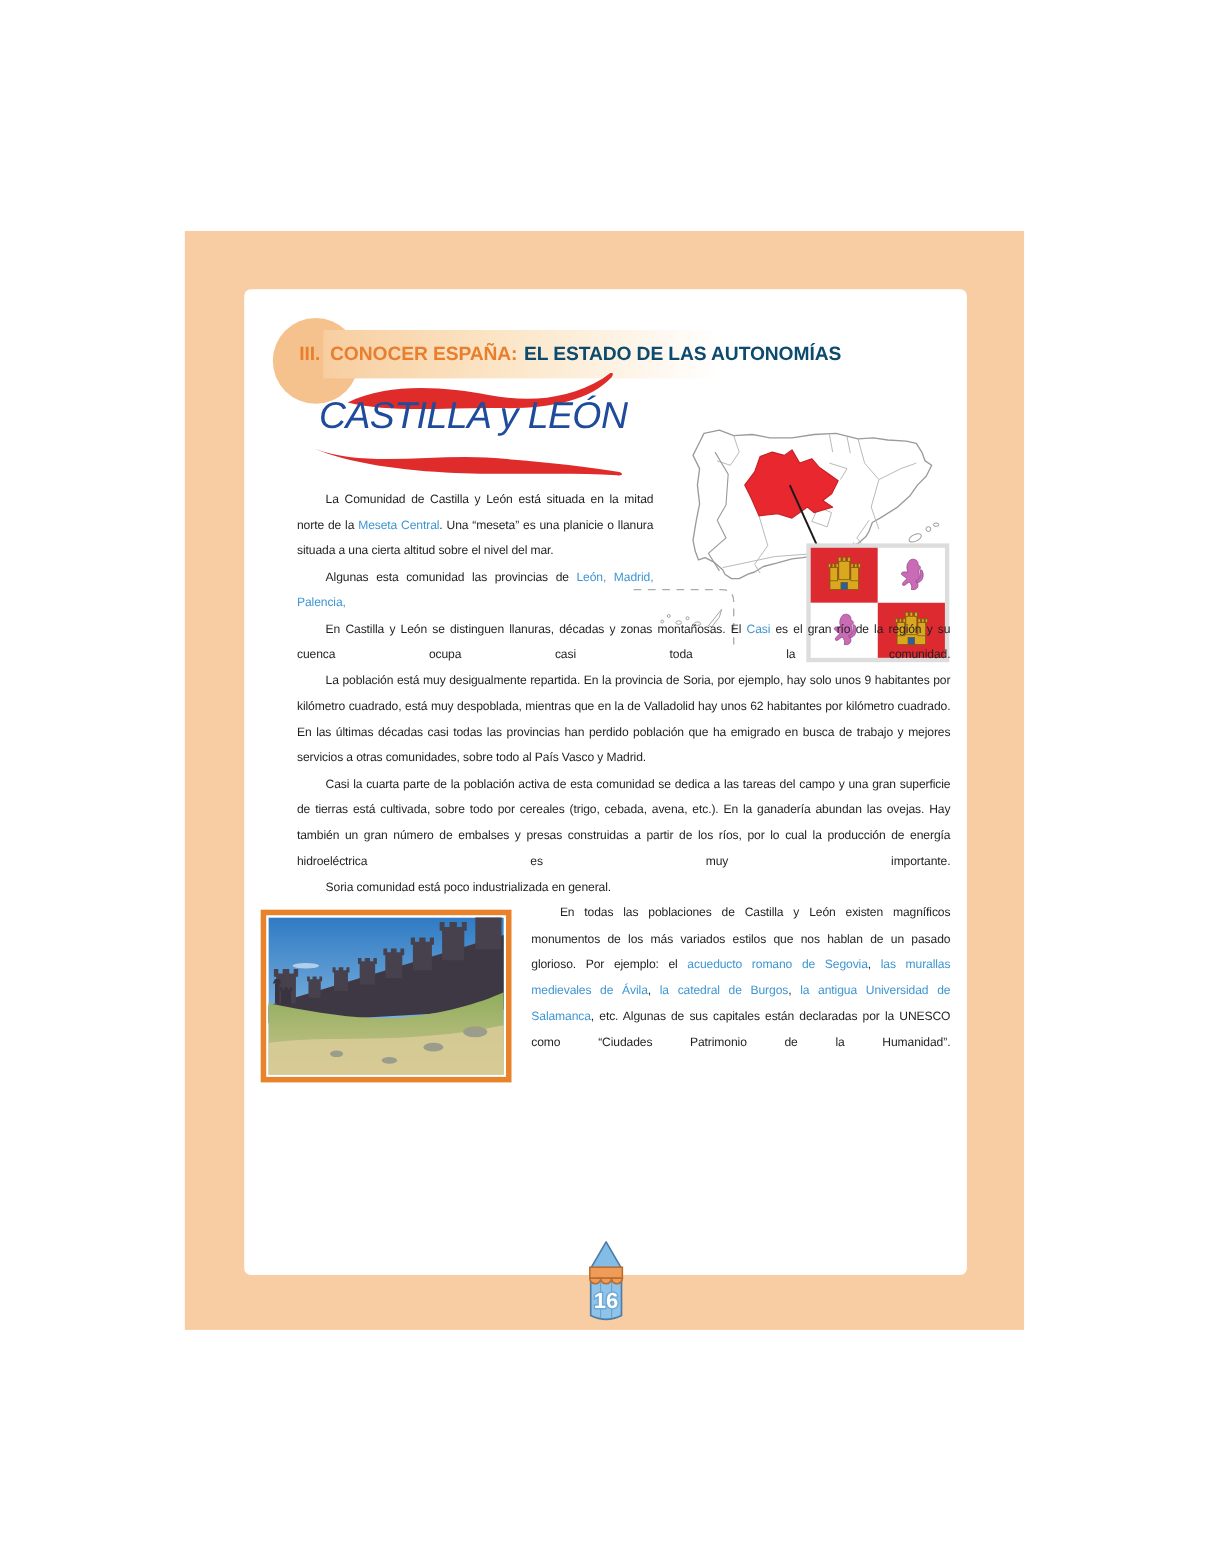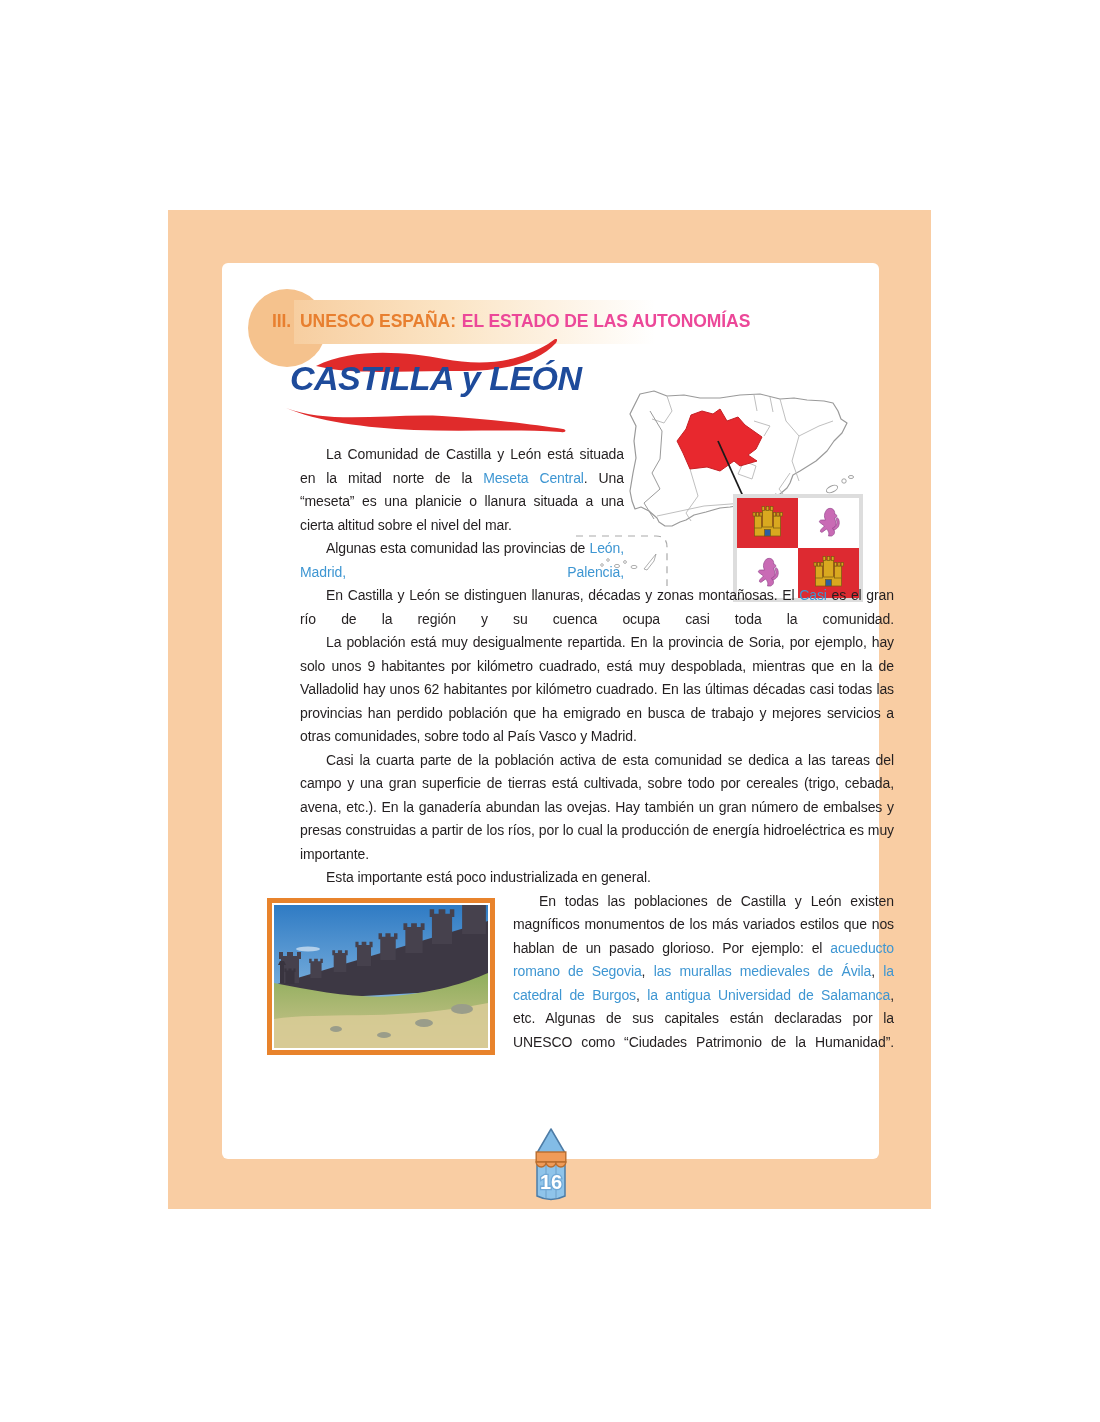--- a/index.html
+++ b/index.html
@@ -9,34 +9,34 @@
   .content{position:absolute;left:54px;top:53px;width:657px;height:896px;background:#ffffff;
            border-radius:6px;}
   
   .hdr-circle{position:absolute;left:26px;top:26px;width:78px;height:78px;border-radius:50%;
               background:#F5C28D;}
   .hdr-band{position:absolute;left:72px;top:37px;width:380px;height:44px;
             background:linear-gradient(90deg,#F7CEA0 0%,#FBE4C4 40%,rgba(255,255,255,0) 95%);}
   .hdr-line{position:absolute;left:50px;top:48px;font-size:17.5px;font-weight:bold;
             letter-spacing:-0.1px;white-space:nowrap;}
   .hdr-orange{color:#E87F2F;margin-top:45px;}
-  .hdr-black{color:#ec4899;margin-left:6px;}
+  .hdr-black{color:#0c4a6e;margin-left:6px;}
   .hdr-num{margin-right:9px;}
   
   .title-block{position:absolute;left:62px;top:76px;width:320px;height:100px;}
   .title-block h1{position:absolute;left:6px;top:20px;margin:0;font-size:34px;font-style:italic;
-                  font-weight:bold;color:#1E4B9B;letter-spacing:-0.5px;white-space:nowrap;}
+                  font-weight:normal;color:#1E4B9B;letter-spacing:-0.5px;white-space:nowrap;}
   .swoosh-top{position:absolute;left:30px;top:0px;}
   .swoosh-bottom{position:absolute;left:0px;top:64px;}
   
   .map{position:absolute;left:372px;top:118px;width:287px;height:242px;}
   .map svg{overflow:visible;}
   
-  .bodycol{position:absolute;left:48px;top:180px;width:594px;font-size:14px;line-height:23.5px;
-           color:#231F20;letter-spacing:-0.1px;margin-left:30px;}
+  .bodycol{position:absolute;left:48px;top:180px;width:594px;font-size:11px;line-height:23.5px;
+           color:#231F20;letter-spacing:-0.1px;}
   .bodycol p{margin:0;text-align:justify;}
   .ind{text-indent:26px;}
   .narrow{width:324px;}
   .jl{text-align-last:justify;}
   .plain{text-align:left !important;}
   .blue{color:#3E96D2;}
   
   .photo-row{margin-top:0;}
   .photo{float:left;margin:8px 18px 0 -33px;border:5px solid #E8832C;background:#ffffff;
          padding:2px;width:214px;height:143px;}
@@ -47,21 +47,21 @@
 </style>
 </head>
 <body>
 
 <div class="frame">
   <div class="content">
 
     <div class="hdr-circle"></div>
     <div class="hdr-band"></div>
     <div class="hdr-line">
-      <span class="hdr-orange hdr-num">III.</span><span class="hdr-orange">UNESCO ESPAÑA:</span><span class="hdr-black">EL ESTADO DE LAS AUTONOMÍAS</span>
+      <span class="hdr-orange hdr-num">III.</span><span class="hdr-orange">CONOCER ESPAÑA:</span><span class="hdr-black">EL ESTADO DE LAS AUTONOMÍAS</span>
     </div>
 
     <div class="title-block">
       <svg class="swoosh-top" width="252" height="36" viewBox="0 0 252 36">
         <path fill="#E02B2B" d="M2,27 C40,8 92,13 130,20 C168,27 202,24 234,5 L241,0
           C243,-1 244,1 242,4 C222,26 182,33 142,32 C96,31 42,37 2,27 Z"></path>
       </svg>
       <h1>CASTILLA y LEÓN</h1>
       <svg class="swoosh-bottom" width="288" height="32" viewBox="0 0 288 32">
         <path fill="#E02B2B" d="M2,5 C46,22 108,10 158,13 C204,16 248,21 279,26
@@ -155,21 +155,21 @@
         </g>
       </svg>
     </div>
 
     <div class="bodycol clearfix">
       <p class="narrow ind"><span>La Comunidad de Castilla y León está situada en la mitad norte de la </span><span class="blue">Meseta Central</span><span>. Una “meseta” es una planicie o llanura situada a una cierta altitud sobre el nivel del mar.</span></p>
       <p class="narrow ind jl"><span>Algunas esta comunidad las provincias de </span><span class="blue">León, Madrid, Palencia,</span></p>
       <p class="ind jl"><span>En Castilla y León se distinguen llanuras, décadas y zonas montañosas. El </span><span class="blue">Casi</span><span> es el gran río de la región y su cuenca ocupa casi toda la comunidad.</span></p>
       <p class="ind"><span>La población está muy desigualmente repartida. En la provincia de Soria, por ejemplo, hay solo unos 9 habitantes por kilómetro cuadrado, está muy despoblada, mientras que en la de Valladolid hay unos 62 habitantes por kilómetro cuadrado. En las últimas décadas casi todas las provincias han perdido población que ha emigrado en busca de trabajo y mejores servicios a otras comunidades, sobre todo al País Vasco y Madrid.</span></p>
       <p class="ind jl"><span>Casi la cuarta parte de la población activa de esta comunidad se dedica a las tareas del campo y una gran superficie de tierras está cultivada, sobre todo por cereales (trigo, cebada, avena, etc.). En la ganadería abundan las ovejas. Hay también un gran número de embalses y presas construidas a partir de los ríos, por lo cual la producción de energía hidroeléctrica es muy importante.</span></p>
-      <p class="ind"><span>Esta importante está poco industrializada en general.</span></p>
+      <p class="ind"><span>Soria comunidad está poco industrializada en general.</span></p>
 
       <div class="photo-row clearfix">
         <div class="photo">
           <svg width="214" height="143" viewBox="0 0 214 143">
             <defs>
               <linearGradient id="sky" x1="0" y1="0" x2="0" y2="1">
                 <stop offset="0" stop-color="#2F7BC4"></stop>
                 <stop offset="1" stop-color="#A9D0EC"></stop>
               </linearGradient>
               <linearGradient id="grass" x1="0" y1="0" x2="0" y2="1">

